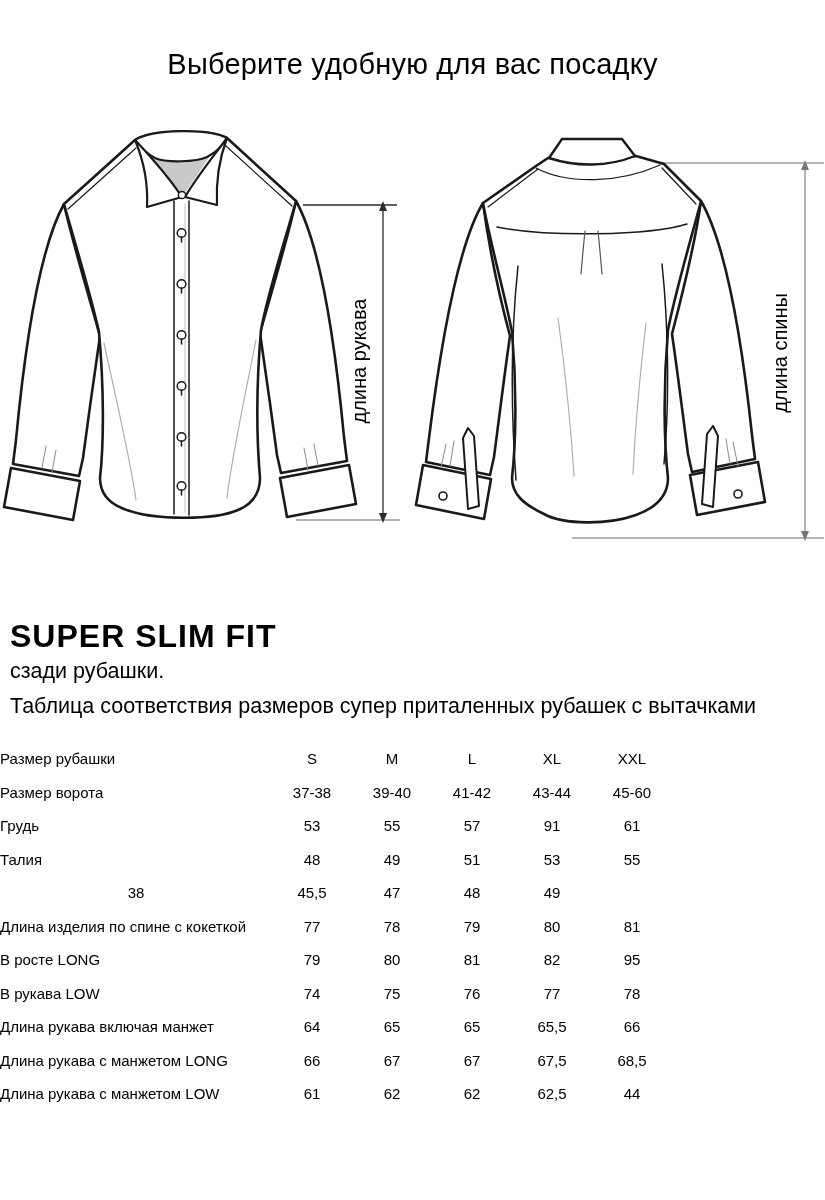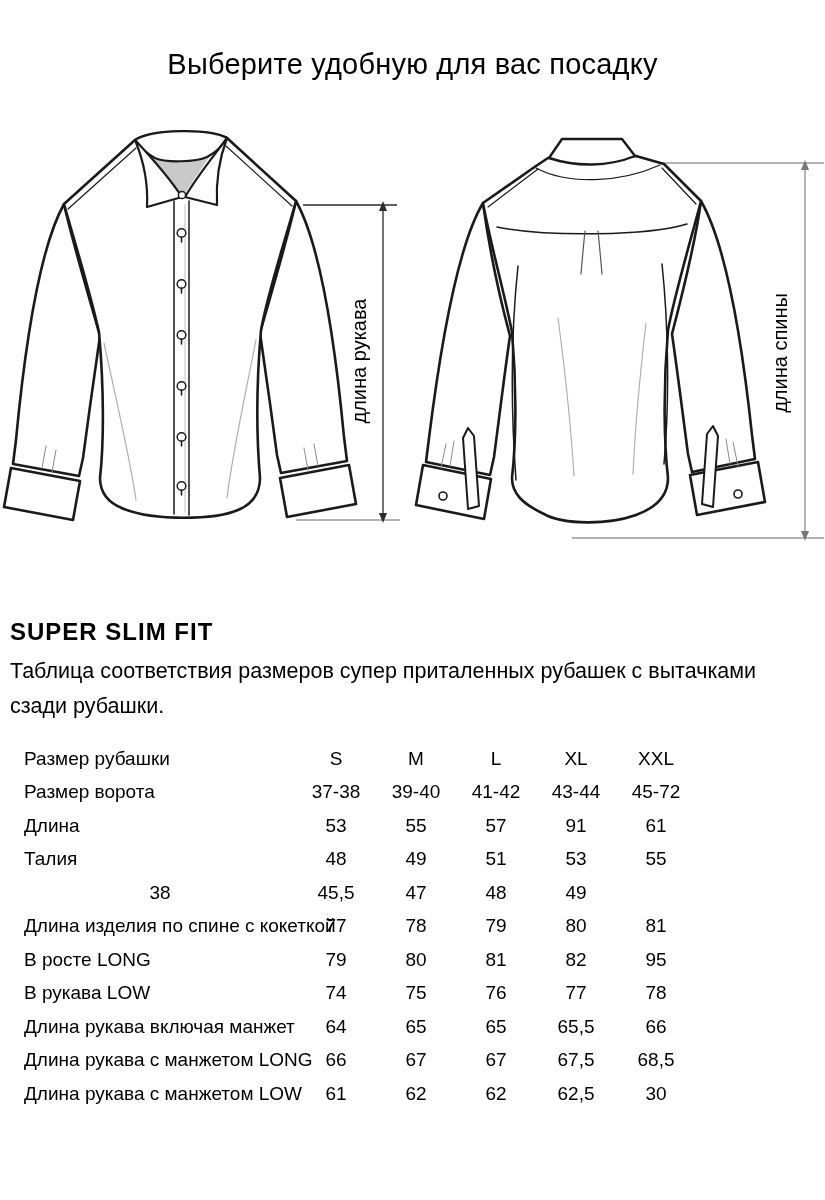--- a/index.html
+++ b/index.html
@@ -8,27 +8,27 @@
     font-family:"Liberation Sans","DejaVu Sans",sans-serif;color:#000;
   }
   .title{
     position:absolute;top:48px;left:0;width:825px;text-align:center;
     font-size:29px;font-weight:400;letter-spacing:0.2px;
   }
   .figure-svg{position:absolute;top:108px;left:0;}
   .dim-label{font-size:20px;fill:#000;font-family:"Liberation Sans","DejaVu Sans",sans-serif;}
   .section-heading{
     position:absolute;top:618px;left:10px;
-    font-size:24px;font-weight:700;letter-spacing:1px;
+    font-size:32px;font-weight:700;letter-spacing:1px;
   }
   .section-desc{
     position:absolute;top:654px;left:10px;width:800px;
     font-size:21.5px;line-height:35px;font-weight:400;
   }
-  .size-table{position:absolute;top:742px;left:24px;width:680px;font-size:19px;}
+  .size-table{position:absolute;top:742px;left:0;width:680px;font-size:15px;}
   .trow{
     display:grid;grid-template-columns:272px 80px 80px 80px 80px 80px;
     height:33.5px;align-items:center;
   }
   .tlabel{text-align:left;white-space:nowrap;}
   .tval{text-align:center;}
 </style>
 </head>
 <body>
 
@@ -129,45 +129,45 @@
       <line x1="805" y1="58" x2="805" y2="427" stroke="#8c8c8c" stroke-width="1.3"></line>
       <polygon points="805,52 801,62 809,62" fill="#777777"></polygon>
       <polygon points="805,433 801,423 809,423" fill="#777777"></polygon>
     </g>
     <text class="dim-label" x="787" y="245" transform="rotate(-90,787,245)" text-anchor="middle">длина спины</text>
   </svg>
 
   <div class="section-heading">SUPER SLIM FIT</div>
 
   <div class="section-desc">
+    <div>сзади рубашки.</div>
     <div>Таблица соответствия размеров супер приталенных рубашек с вытачками</div>
-    <div>сзади рубашки.</div>
   </div>
 
   <div class="size-table">
     <div class="trow">
       <div class="tlabel">Размер рубашки</div>
       <div class="tval">S</div>
       <div class="tval">M</div>
       <div class="tval">L</div>
       <div class="tval">XL</div>
       <div class="tval">XXL</div>
     </div>
     <div>
   <div class="trow">
     <div class="tlabel">Размер ворота</div>
     <div class="tval">37-38</div>
     <div class="tval">39-40</div>
     <div class="tval">41-42</div>
     <div class="tval">43-44</div>
-    <div class="tval">45-72</div>
-  </div>
-
-  <div class="trow">
-    <div class="tlabel">Длина</div>
+    <div class="tval">45-60</div>
+  </div>
+
+  <div class="trow">
+    <div class="tlabel">Грудь</div>
     <div class="tval">53</div>
     <div class="tval">55</div>
     <div class="tval">57</div>
     <div class="tval">91</div>
     <div class="tval">61</div>
   </div>
 
   <div class="trow">
     <div class="tlabel">Талия</div>
     <div class="tval">48</div>
@@ -229,18 +229,18 @@
     <div class="tval">67,5</div>
     <div class="tval">68,5</div>
   </div>
 
   <div class="trow">
     <div class="tlabel">Длина рукава с манжетом LOW</div>
     <div class="tval">61</div>
     <div class="tval">62</div>
     <div class="tval">62</div>
     <div class="tval">62,5</div>
-    <div class="tval">30</div>
+    <div class="tval">44</div>
   </div>
 </div>
   </div>
 
 </div>
 
 </body></html>

